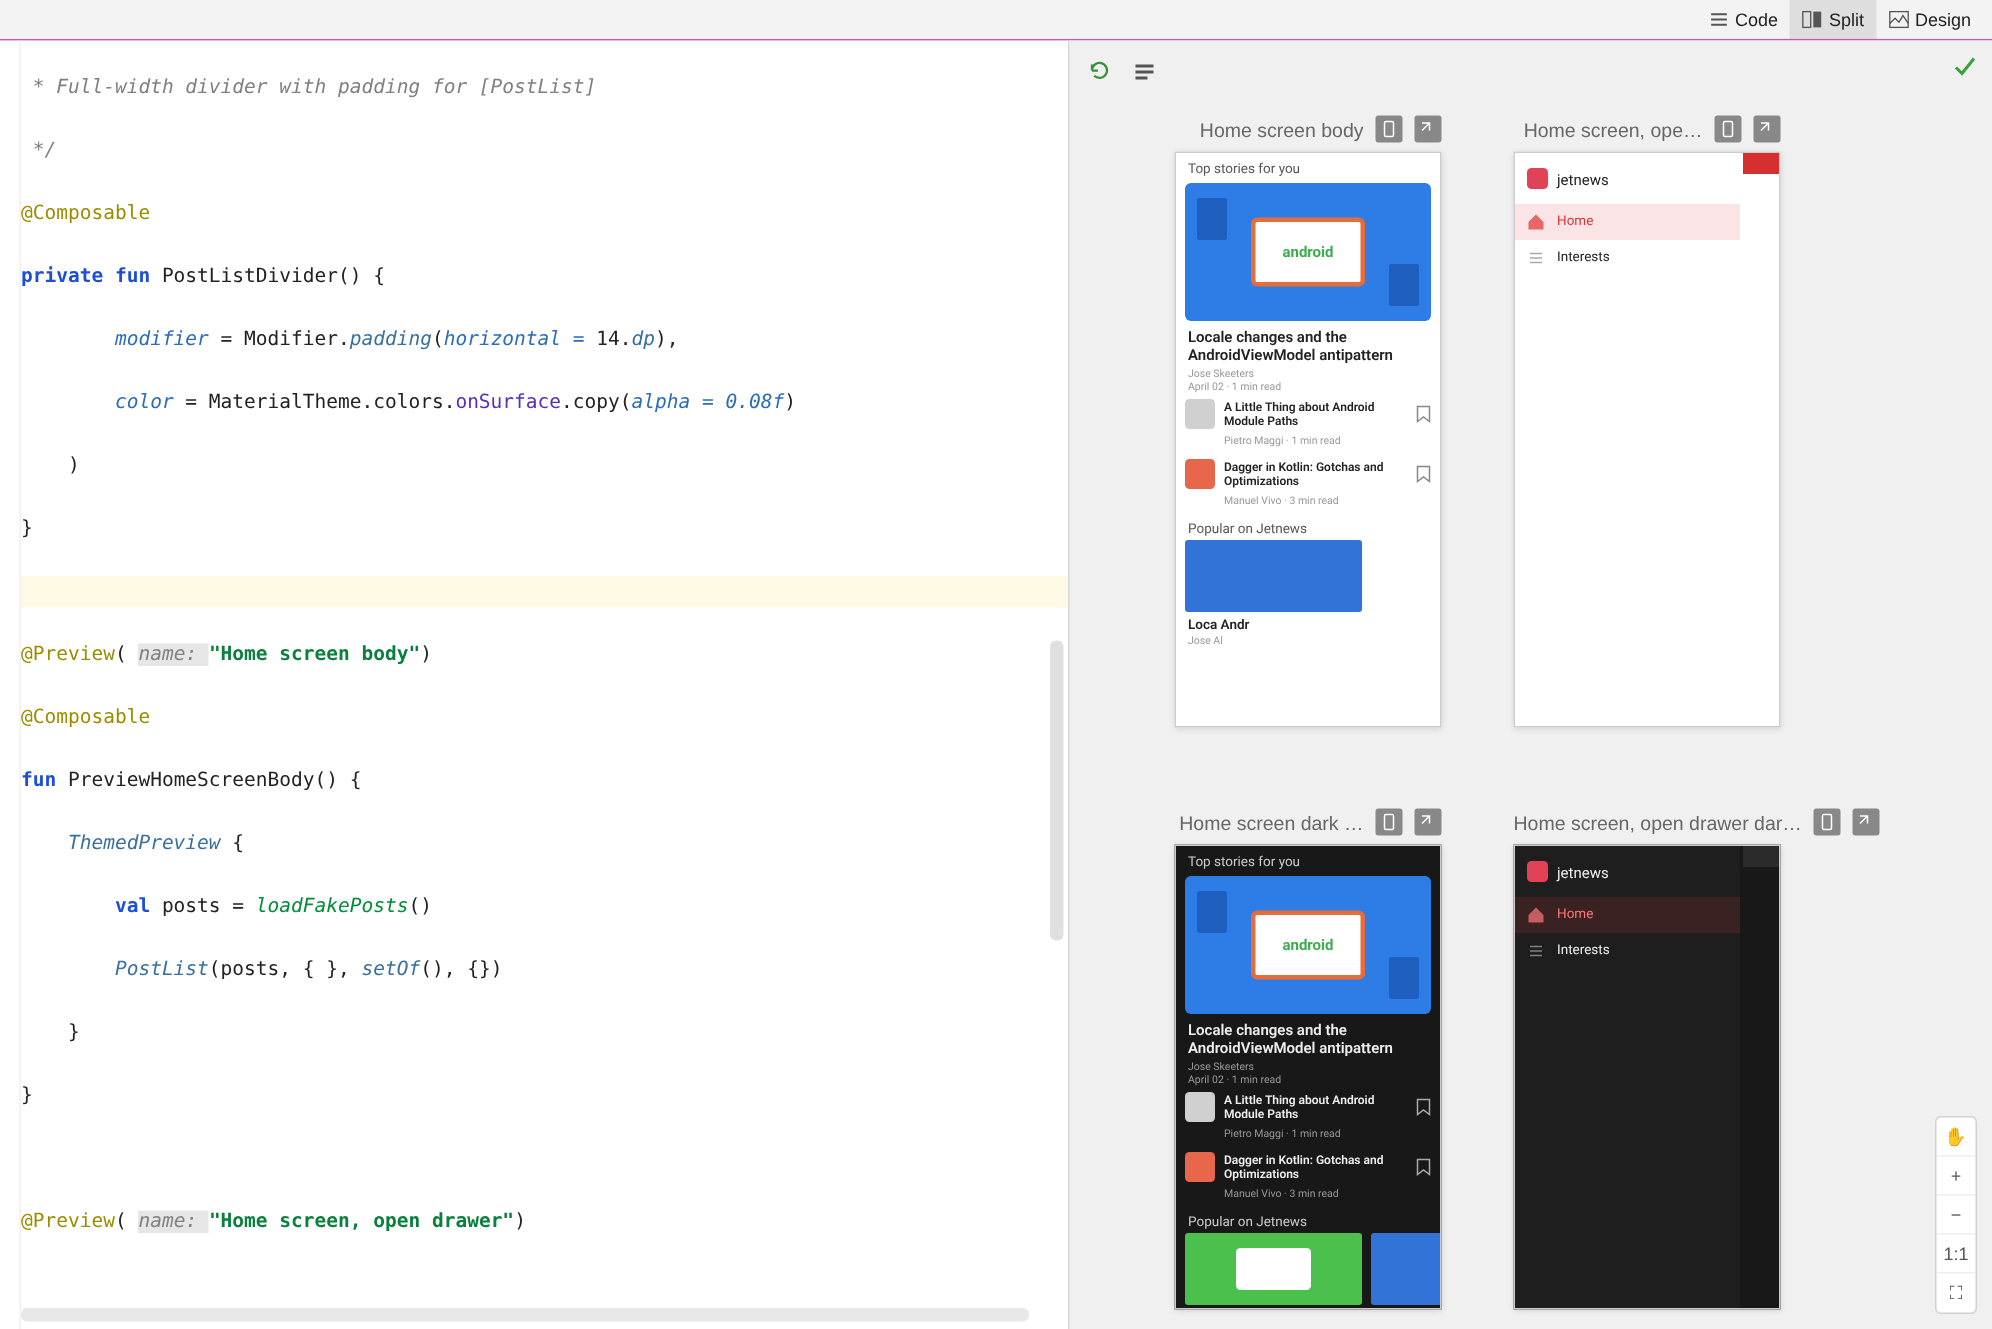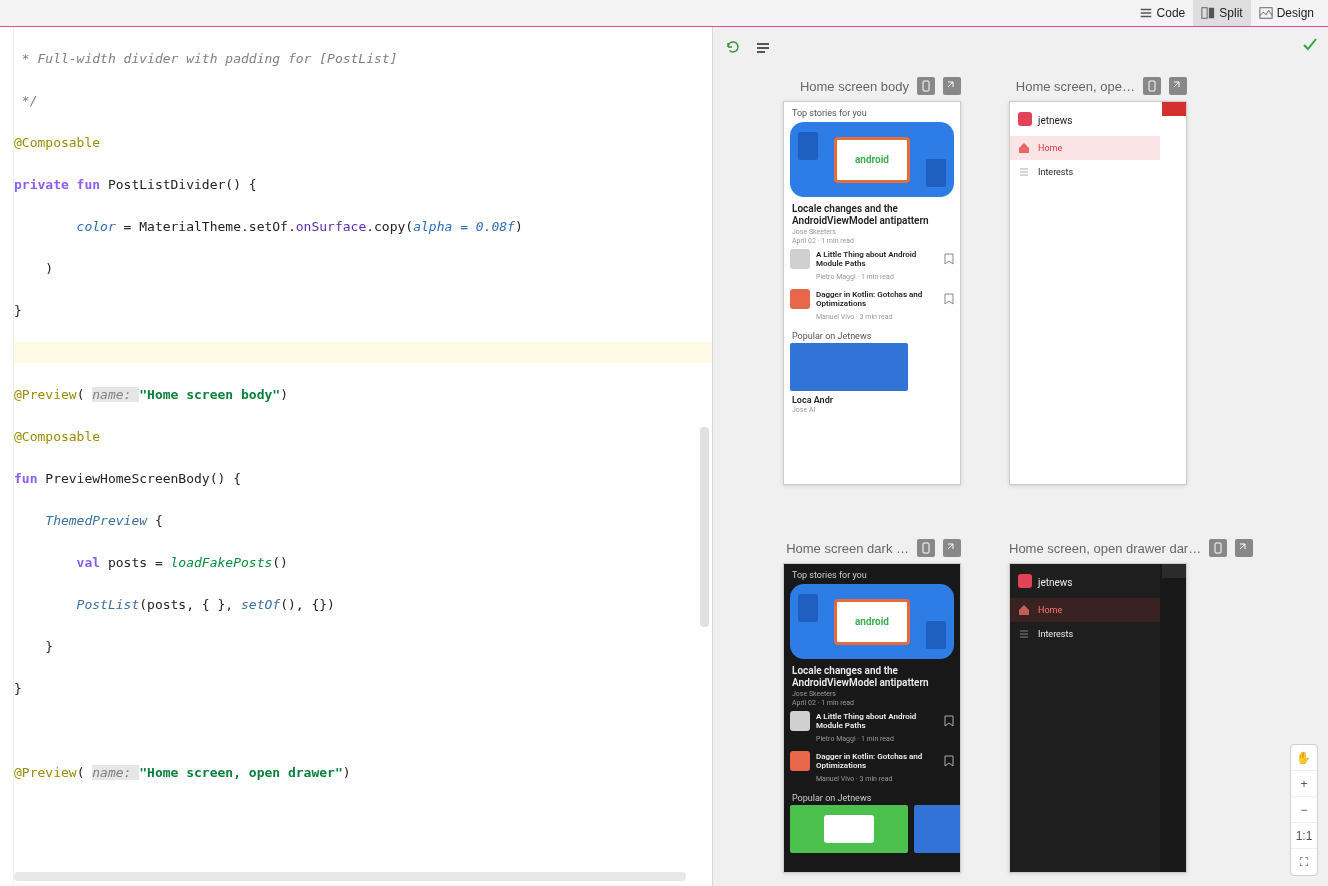--- a/index.html
+++ b/index.html
@@ -12,21 +12,21 @@
 
   .main { flex:1; display:flex; min-height:0; }
   .editor-pane { width:712px; position:relative; overflow:hidden; }
   .preview-pane { flex:1; background:#f0f0f0; border-left:1px solid #d7d7d7; position:relative; overflow:hidden; }
 
   
   .gutter { position:absolute; left:0; top:0; bottom:0; width:14px; background:#fff; border-right:1px solid #f0f0f0; }
   .code { position:absolute; left:14px; right:0; top:0; bottom:0; background:#fff; line-height:21px; white-space:pre; padding-top:0; }
   .code .ln { height:21px; padding-left:0; }
   .code .hl-cursor { background:#fefae6; }
-  .code .tok-kw  { color:#8b5cf6; font-weight:bold; }
+  .code .tok-kw  { color:#1d4ed8; font-weight:bold; }
   .code .tok-it  { color:#3970a1; font-style:italic; }
   .code .tok-gr  { color:#008c3a; font-style:italic; }
   .code .tok-str { color:#0a803d; font-weight:bold; }
   .code .tok-ann { color:#9b8c00; }
   .code .tok-pur { color:#5c2db4; }
   .code .tok-blu { color:#2a6db8; font-style:italic; }
   .code .tok-grey{ color:#808080; font-style:italic; }
   .code .tok-namehl { background:#e6e6e6; color:#808080; font-style:italic; }
   .code .tok-und { }
 
@@ -45,21 +45,21 @@
   .preview-item { position:absolute; }
   .preview-item .title-row { display:flex; align-items:center; gap:8px; margin-bottom:6px; font-family:-apple-system,sans-serif; font-size:13px; color:#666;justify-content:flex-end; }
   .preview-item .title-row .t { flex:0 1 auto; overflow:hidden; text-overflow:ellipsis; white-space:nowrap; max-width:135px; }
   .preview-item .title-row .act { width:18px; height:18px; background:#888; border-radius:2px; display:flex; align-items:center; justify-content:center; }
   .preview-item .title-row .act svg { width:12px; height:12px; fill:#fff; }
   .preview-frame { width:178px; height:384px; background:#fff; border:1px solid #ccc; box-shadow:0 1px 4px rgba(0,0,0,.12); overflow:hidden; font-family:-apple-system,Roboto,sans-serif; }
   .preview-frame.dark { background:#181818; color:#eee; }
   
   .pf-head { font-size:9px; padding:6px 8px 4px; color:#555; }
   .dark .pf-head { color:#ccc; }
-  .pf-hero { height:75px; background:#2e7de6; position:relative; margin:0 6px; border-radius:14px; display:flex; align-items:center; justify-content:center;}
+  .pf-hero { height:92px; background:#2e7de6; position:relative; margin:0 6px; border-radius:4px; display:flex; align-items:center; justify-content:center;}
   .pf-hero .phone { width:76px; height:46px; background:#fff; border-radius:4px; display:flex; align-items:center; justify-content:center; font-size:10px; color:#3cae4f; font-weight:bold; border:3px solid #e86c3a; }
   .pf-hero::before, .pf-hero::after { content:""; position:absolute; width:20px; height:28px; background:#1e5fbf; border-radius:2px; top:10px; }
   .pf-hero::before { left:8px; }
   .pf-hero::after { right:8px; top:auto; bottom:10px; }
   .pf-title { font-size:10px; font-weight:600; padding:6px 8px 0; line-height:12px; }
   .pf-sub   { font-size:7px; color:#999; padding:1px 8px 0; }
   .pf-row { display:flex; align-items:center; padding:4px 6px; gap:6px; }
   .pf-row .thumb { width:20px; height:20px; background:#d0d0d0; border-radius:3px; flex-shrink:0; }
   .pf-row .thumbr { background:#e8674a; }
   .pf-row .txt { flex:1; font-size:8px; line-height:9px; font-weight:600; }
@@ -132,21 +132,22 @@
         <span>4</span>
         <span class="chev">⌃</span>
         <span class="chev">⌄</span>
       </div>
 
       <div class="code">
 <div class="ln"><span class="tok-grey"> * Full-width divider with padding for [PostList]</span></div>
 <div class="ln"><span class="tok-grey"> */</span></div>
 <div class="ln"><span class="tok-ann">@Composable</span></div>
 <div class="ln"><span class="tok-kw">private fun </span><span>PostListDivider() {</span></div>
-<div class="ln"><span class="tok-blu">        color </span><span>= MaterialTheme.setOf.</span><span class="tok-pur tok-und">onSurface</span><span>.copy(</span><span class="tok-blu">alpha = </span><span class="tok-blu">0.08f</span><span>)</span></div>
+<div class="ln"><span class="tok-blu">        modifier </span><span>= Modifier.</span><span class="tok-it">padding</span><span>(</span><span class="tok-blu">horizontal = </span><span>14.</span><span class="tok-it">dp</span><span>),</span></div>
+<div class="ln"><span class="tok-blu">        color </span><span>= MaterialTheme.colors.</span><span class="tok-pur tok-und">onSurface</span><span>.copy(</span><span class="tok-blu">alpha = </span><span class="tok-blu">0.08f</span><span>)</span></div>
 <div class="ln"><span>    )</span></div>
 <div class="ln"><span>}</span></div>
 <div class="ln hl-cursor"> </div>
 <div class="ln"><span class="tok-ann">@Preview</span><span>( </span><span class="tok-namehl">name: </span><span class="tok-str">"Home screen body"</span><span>)</span></div>
 <div class="ln"><span class="tok-ann">@Composable</span></div>
 <div class="ln"><span class="tok-kw">fun </span><span>PreviewHomeScreenBody() {</span></div>
 <div class="ln"><span class="tok-it">    ThemedPreview </span><span>{</span></div>
 <div class="ln"><span class="tok-kw">        val </span><span>posts = </span><span class="tok-gr">loadFakePosts</span><span>()</span></div>
 <div class="ln"><span class="tok-it">        PostList</span><span>(posts, { }, </span><span class="tok-it">setOf</span><span>(), {})</span></div>
 <div class="ln"><span>    }</span></div>

